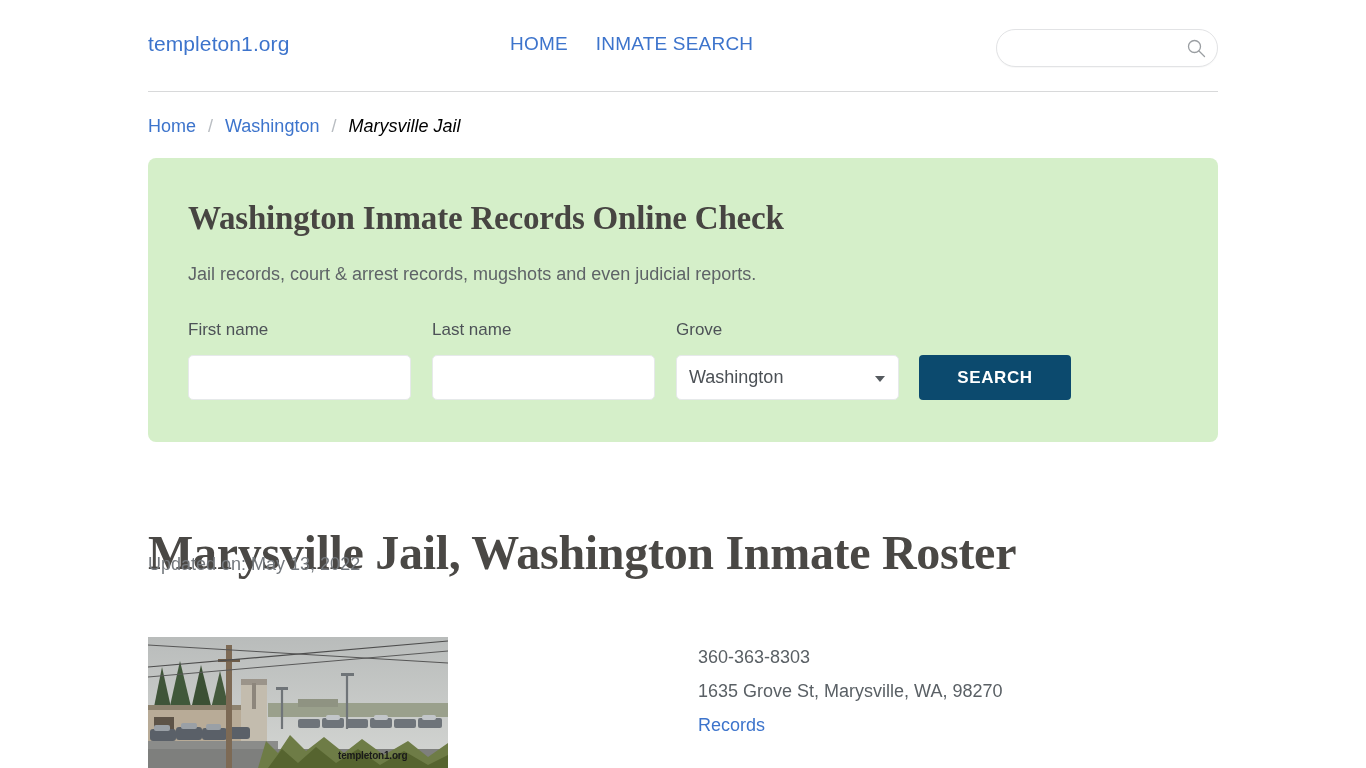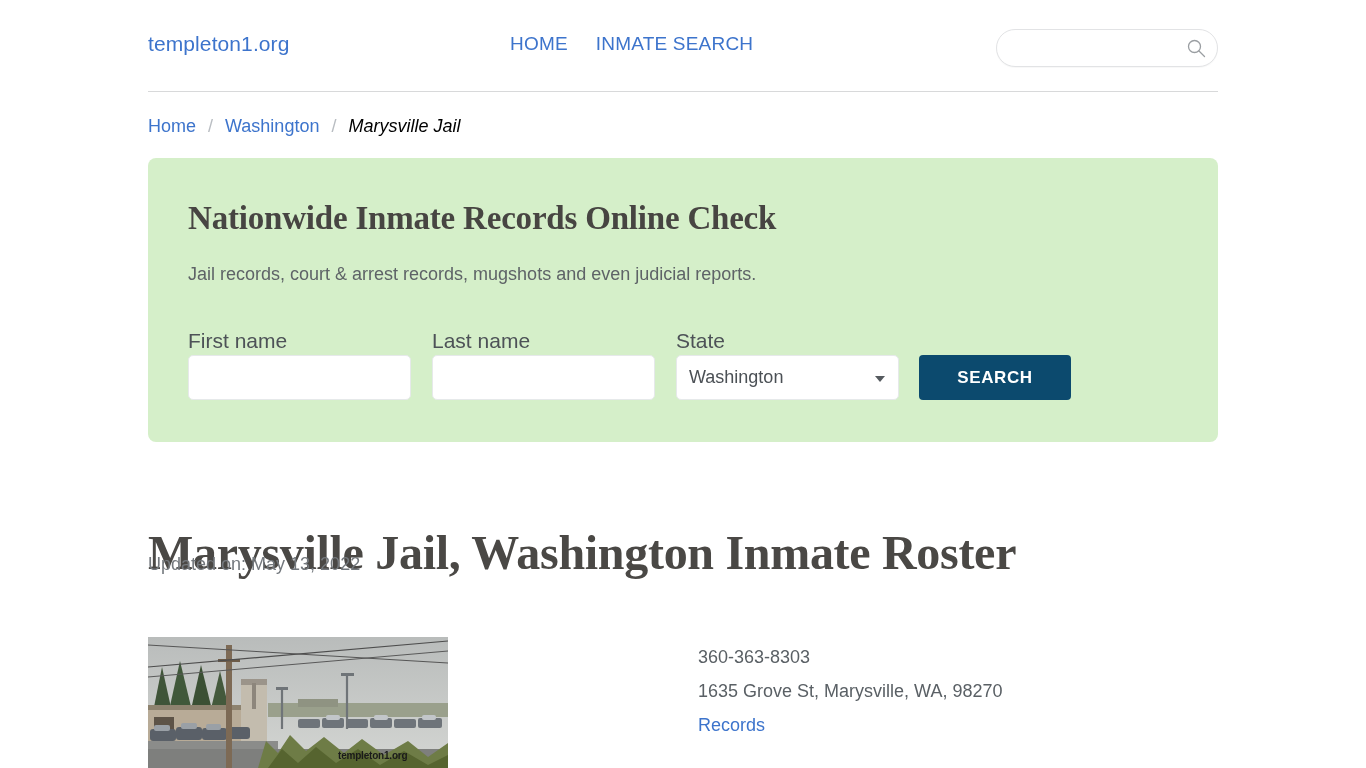--- a/index.html
+++ b/index.html
@@ -105,23 +105,23 @@
   }
   .panel-sub {
     position: absolute;
     left: 40px; top: 106px;
     font-size: 18px;
     color: #5e6367;
     white-space: nowrap;
   }
   .field-label {
     position: absolute;
-    font-size: 21px;
+    font-size: 17px;
     color: #4d5257;
-    top: 171px;
+    top: 162px;
   }
   .txt-input {
     position: absolute;
     top: 197px;
     height: 45px;
     background: #ffffff;
     border: 1px solid #e6e9ea;
     border-radius: 5px;
     outline: none;
     font-size: 16px;
@@ -245,30 +245,30 @@
 
   <div class="container breadcrumb">
     <a href="#">Home</a>
     <span class="sep">/</span>
     <a href="#">Washington</a>
     <span class="sep">/</span>
     <span class="current">Marysville Jail</span>
   </div>
 
   <div class="container panel">
-    <div class="panel-title">Nationwide Inmate Records Online Check</div>
+    <div class="panel-title">Washington Inmate Records Online Check</div>
     <div class="panel-sub">Jail records, court &amp; arrest records, mugshots and even judicial reports.</div>
 
     <label class="field-label" id="first-label">First name</label>
     <input class="txt-input" id="first-input" type="text" placeholder="" style="">
 
     <label class="field-label" id="last-label">Last name</label>
     <input class="txt-input" id="last-input" type="text" placeholder="" style="">
 
-    <label class="field-label" id="state-label">State</label>
+    <label class="field-label" id="state-label">Grove</label>
     <div class="select-wrap">
       <span class="select-value">Washington</span>
       <span class="caret"></span>
     </div>
 
     <button class="search-btn">SEARCH</button>
   </div>
 
   <h1 class="container page-title">Marysville Jail, Washington Inmate Roster</h1>
   <div class="container updated">Updated on: May 13, 2022</div>

